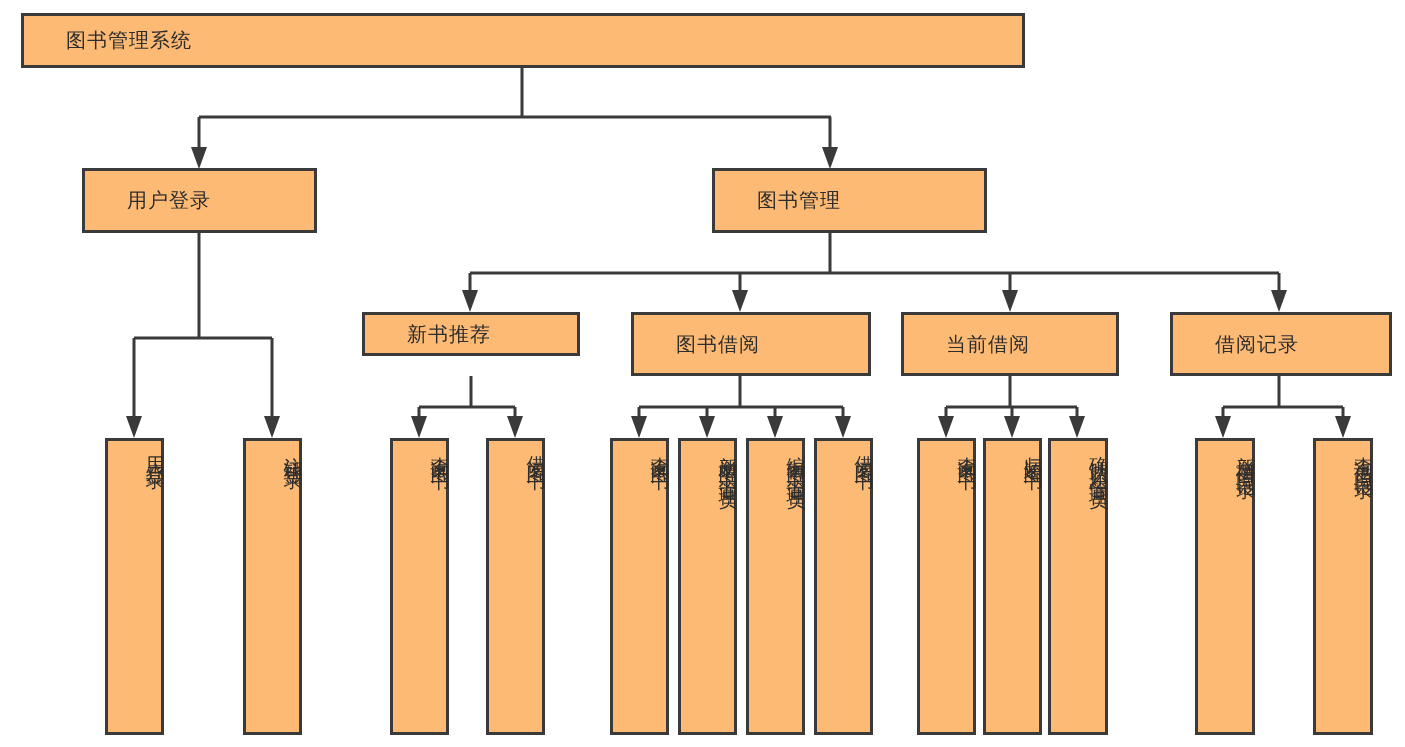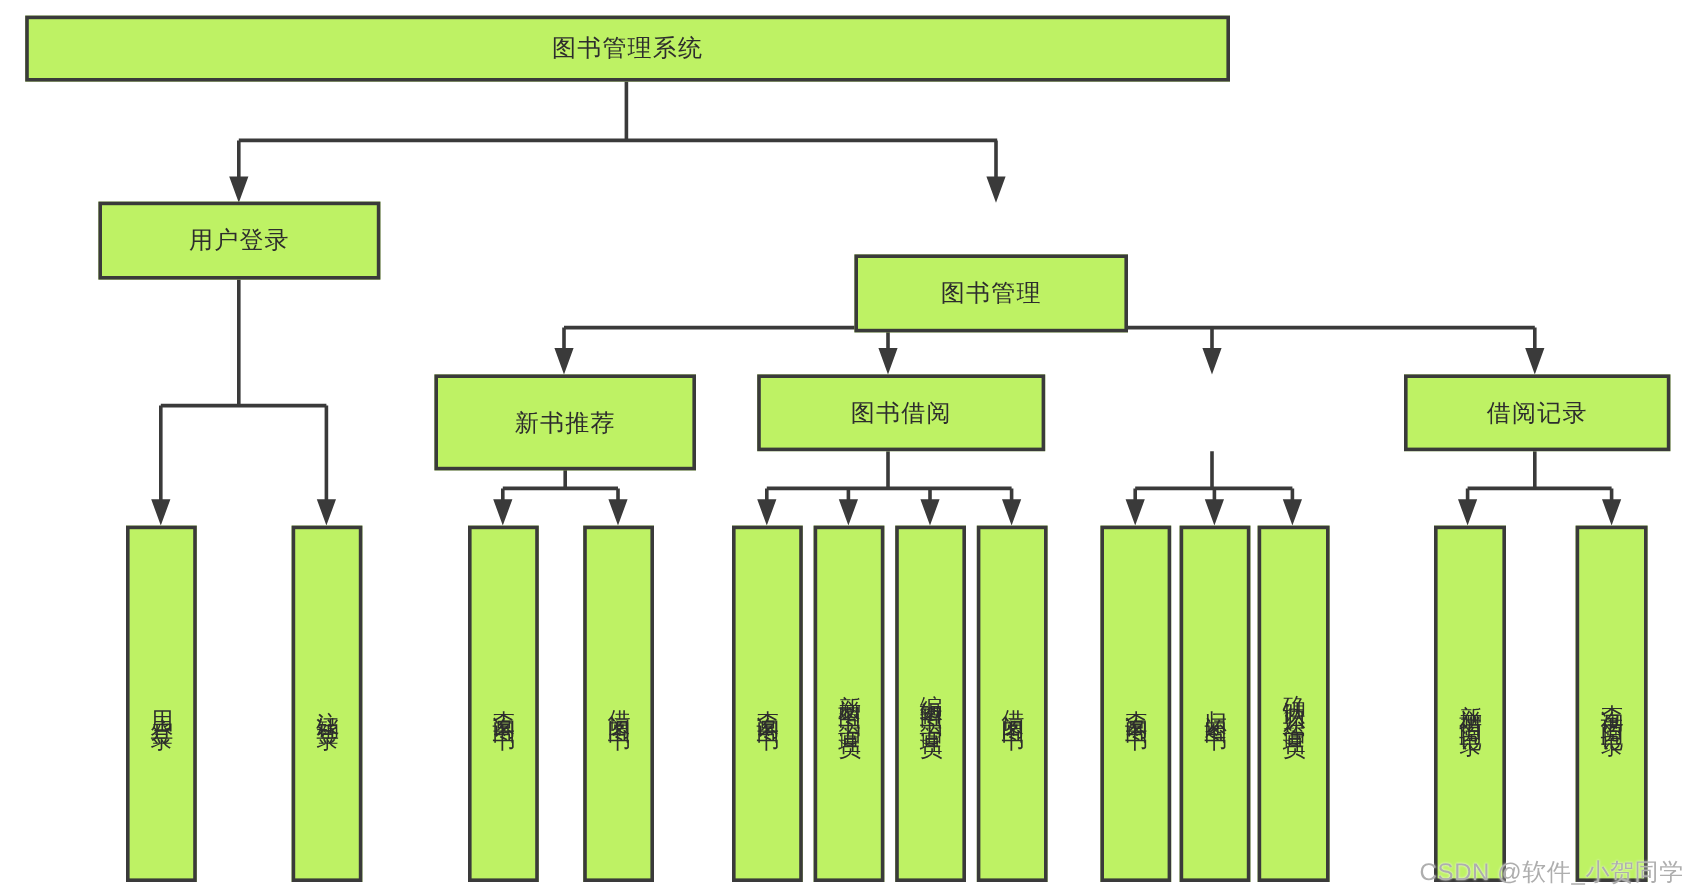--- a/index.html
+++ b/index.html
@@ -22,30 +22,31 @@
     stroke-width: 3;
     fill: none;
   }
   .edges path.tri {
     fill: #3a3a3a;
     stroke: none;
   }
   .node {
     position: absolute;
     box-sizing: border-box;
-    background: #bef264;
+    background: #fdba74;
     border: 3px solid #3a3a3a;
     display: flex;
     align-items: center;
-    justify-content: center;
+    justify-content: flex-start;
     color: #2d2d2d;
     font-size: 20px;
     z-index: 2;
     text-align: center;
     letter-spacing: 1px;
+    padding-left: 42px;
   }
   .leaf {
     writing-mode: vertical-rl;
     text-orientation: mixed;
     font-size: 19px;
     letter-spacing: 5px;
     line-height: 1;
   }
   .watermark {
     position: absolute;
@@ -96,29 +97,32 @@
     </g>
   </svg>
 
   <div class="node" style="left:21px; top:13px; width:1004px; height:55px;">
     <span>图书管理系统</span>
   </div>
 
   <div class="node" style="left:82px; top:168px; width:235px; height:65px;">
     <span>用户登录</span>
   </div>
-  <div class="node" style="left:712px; top:168px; width:228px; height:65px;margin-top:44px;">
+  <div class="node" style="left:712px; top:168px; width:275px; height:65px;">
     <span>图书管理</span>
   </div>
 
-  <div class="node" style="left:362px; top:312px; width:218px; height:80px;">
+  <div class="node" style="left:362px; top:312px; width:218px; height:44px;">
     <span>新书推荐</span>
   </div>
   <div class="node" style="left:631px; top:312px; width:240px; height:64px;">
     <span>图书借阅</span>
+  </div>
+  <div class="node" style="left:901px; top:312px; width:218px; height:64px;">
+    <span>当前借阅</span>
   </div>
   <div class="node" style="left:1170px; top:312px; width:222px; height:64px;">
     <span>借阅记录</span>
   </div>
 
   <div class="node leaf" style="left:105px; top:438px; width:59px; height:297px;">
     <span>用户登录</span>
   </div>
   <div class="node leaf" style="left:243px; top:438px; width:59px; height:297px;">
     <span>注销登录</span>
@@ -154,15 +158,14 @@
     <span>确认归还（管理员）</span>
   </div>
 
   <div class="node leaf" style="left:1195px; top:438px; width:60px; height:297px;">
     <span>新增借阅记录</span>
   </div>
   <div class="node leaf" style="left:1313px; top:438px; width:60px; height:297px;">
     <span>查询借阅记录</span>
   </div>
 
-  <div class="watermark">CSDN @软件_小贺同学</div>
 
 </div>
 
 </body></html>

